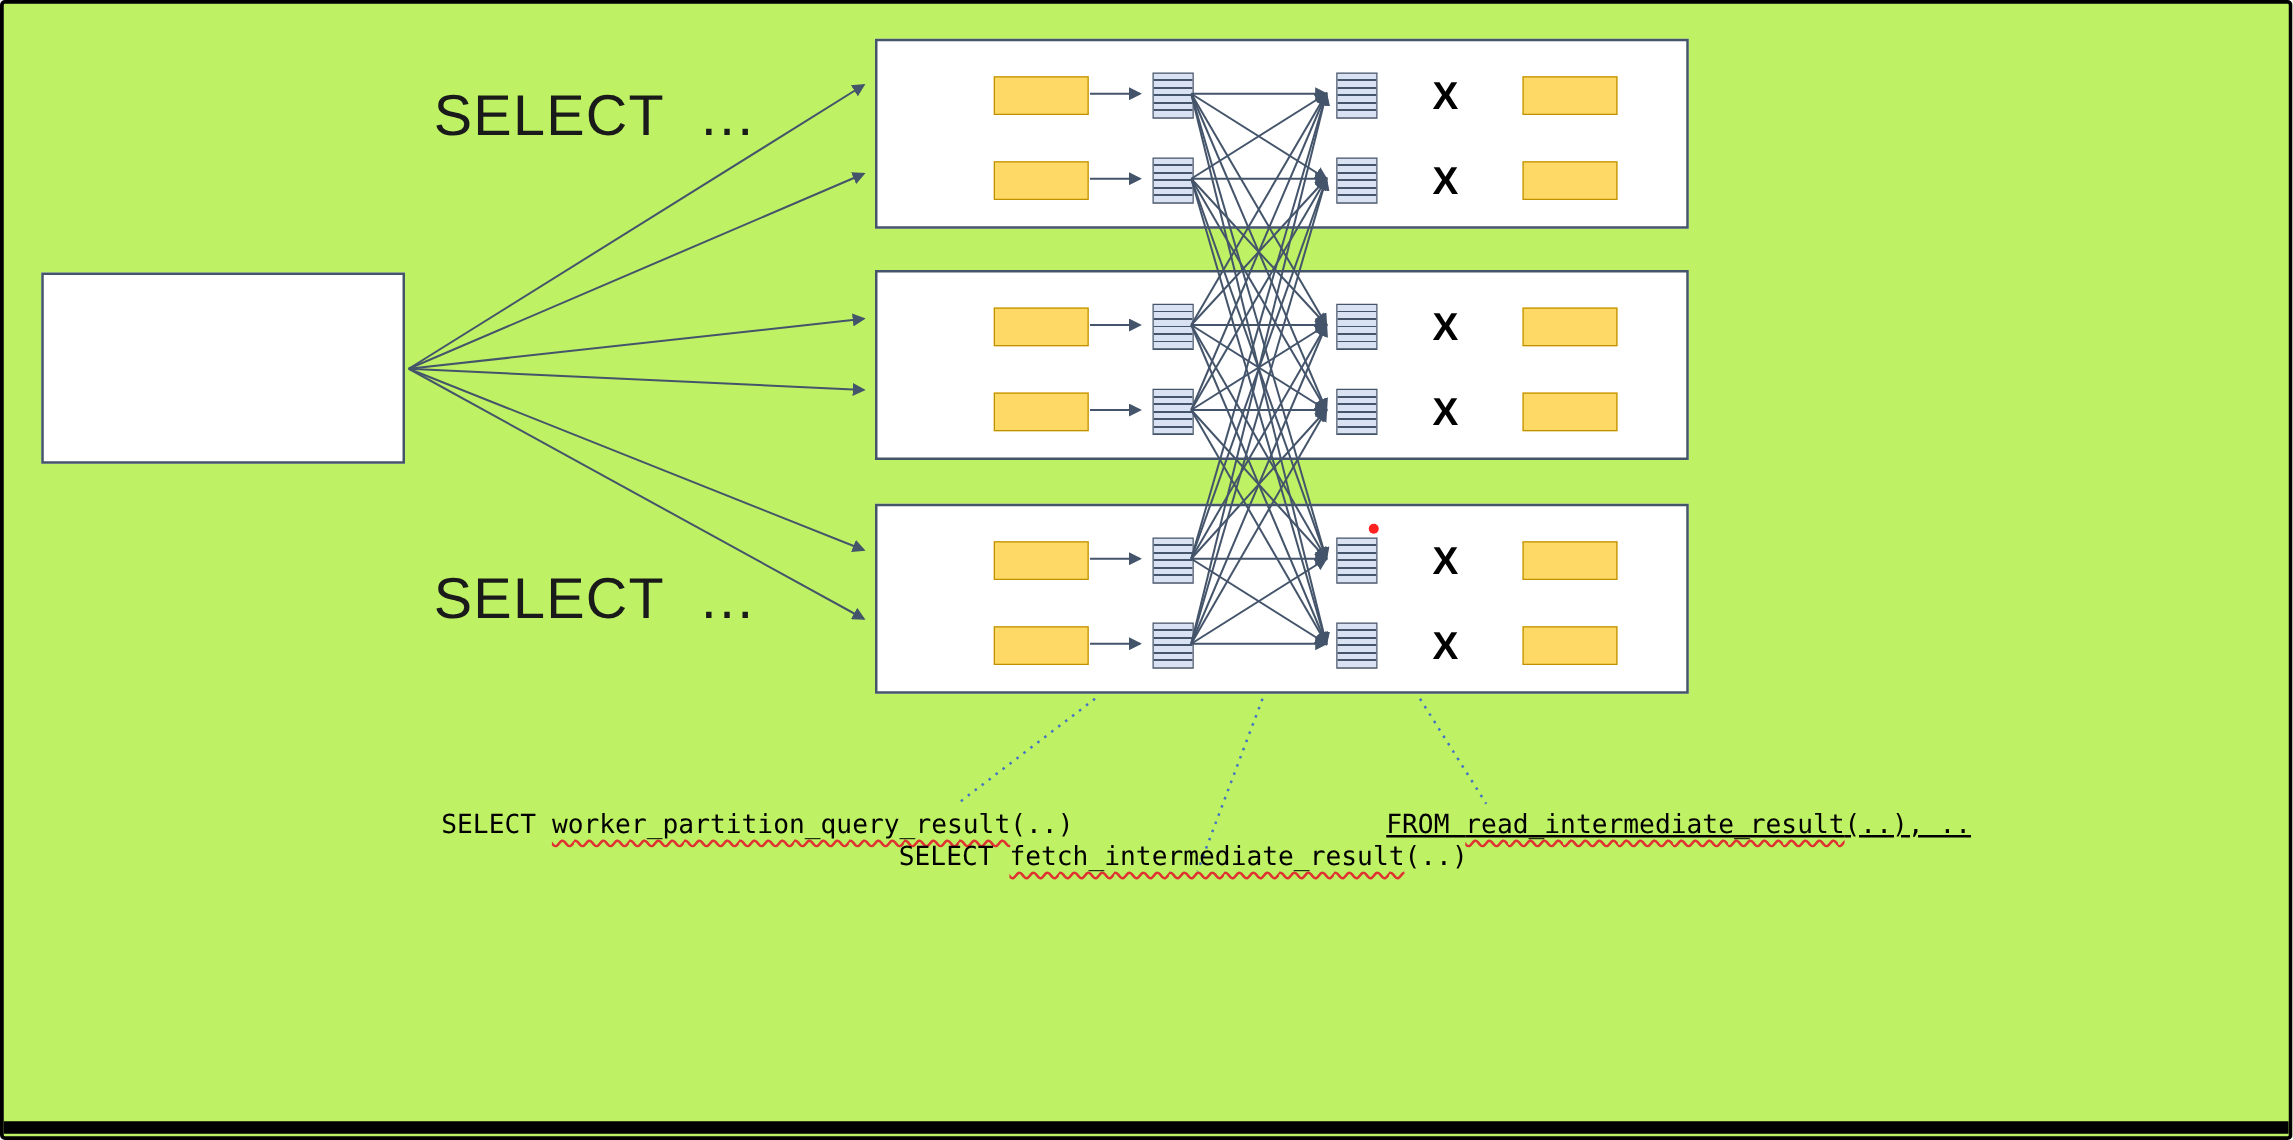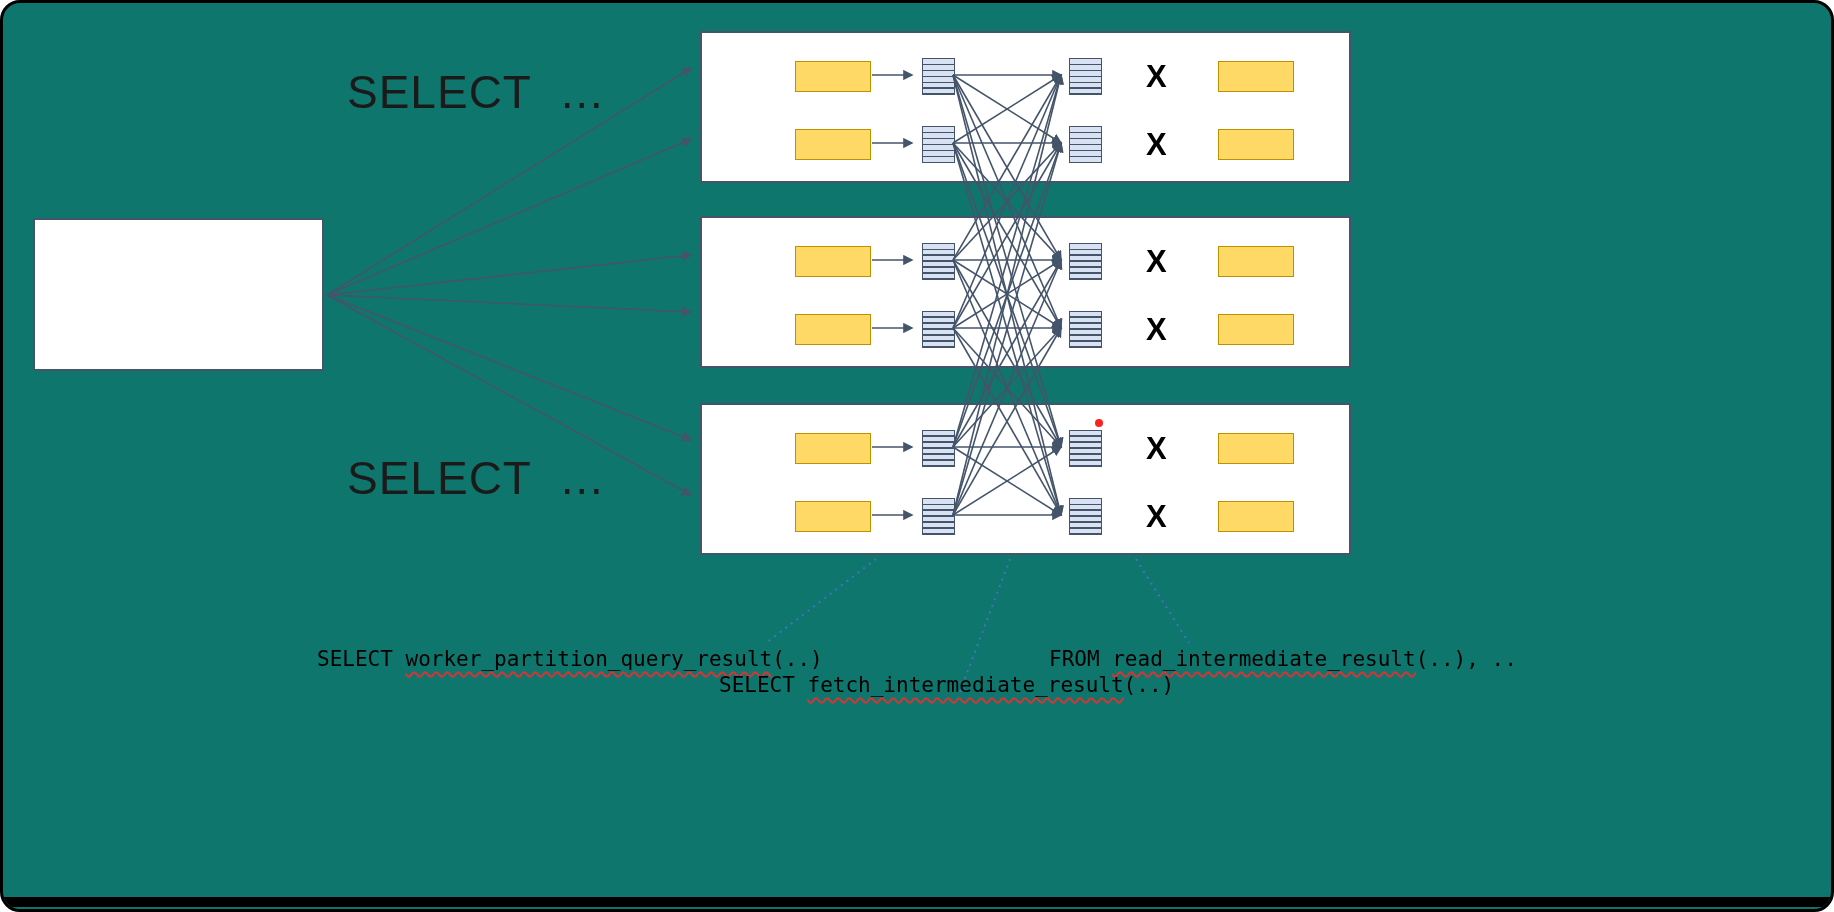--- a/index.html
+++ b/index.html
@@ -1,20 +1,20 @@
 <!DOCTYPE html>
 <html><head>
 <meta charset="utf-8">
 <style>
   * { margin:0; padding:0; box-sizing:border-box; }
   html,body { background:#ffffff; font-family:"Liberation Sans", sans-serif; }
 
   .canvas {
     position:relative; width:1834px; height:912px;
-    background:#0f766e; border:3px solid #000; border-radius:20px; overflow:hidden;
+    background:#bef264; border:3px solid #000; border-radius:4px; overflow:hidden;
   }
 
   .coord {
     position:absolute; left:30px; top:215px; width:291px; height:153px;
     border:2px solid #44546A; background:#fff;
   }
 
   .select-label {
     position:absolute; font-size:46px; color:#1a1a1a; white-space:pre; letter-spacing:1px;
   }
@@ -57,22 +57,22 @@
 
   .red-dot {
     position:absolute; left:1092px; top:416px; width:8px; height:8px;
     border-radius:50%; background:#FF2020;
   }
 
   .annot {
     position:absolute; font-family:"DejaVu Sans Mono","Liberation Mono",monospace;
     font-size:21px; color:#000; white-space:pre;
   }
-  #annot-partition { left:314px; top:644px; }
-  #annot-read      { left:1046px; top:644px; }
+  #annot-partition { left:350px; top:644px; }
+  #annot-read      { left:1106px; top:644px;text-decoration:underline; }
   #annot-fetch     { left:716px;  top:670px; }
 
   .squiggle {
     text-decoration-line:underline; text-decoration-style:wavy;
     text-decoration-color:#E03131; text-decoration-thickness:1.5px;
     text-underline-offset:5px;
   }
 
   .bottom-bar { position:absolute; left:0; top:894px; width:100%; height:10px; background:#000; }
 </style>

